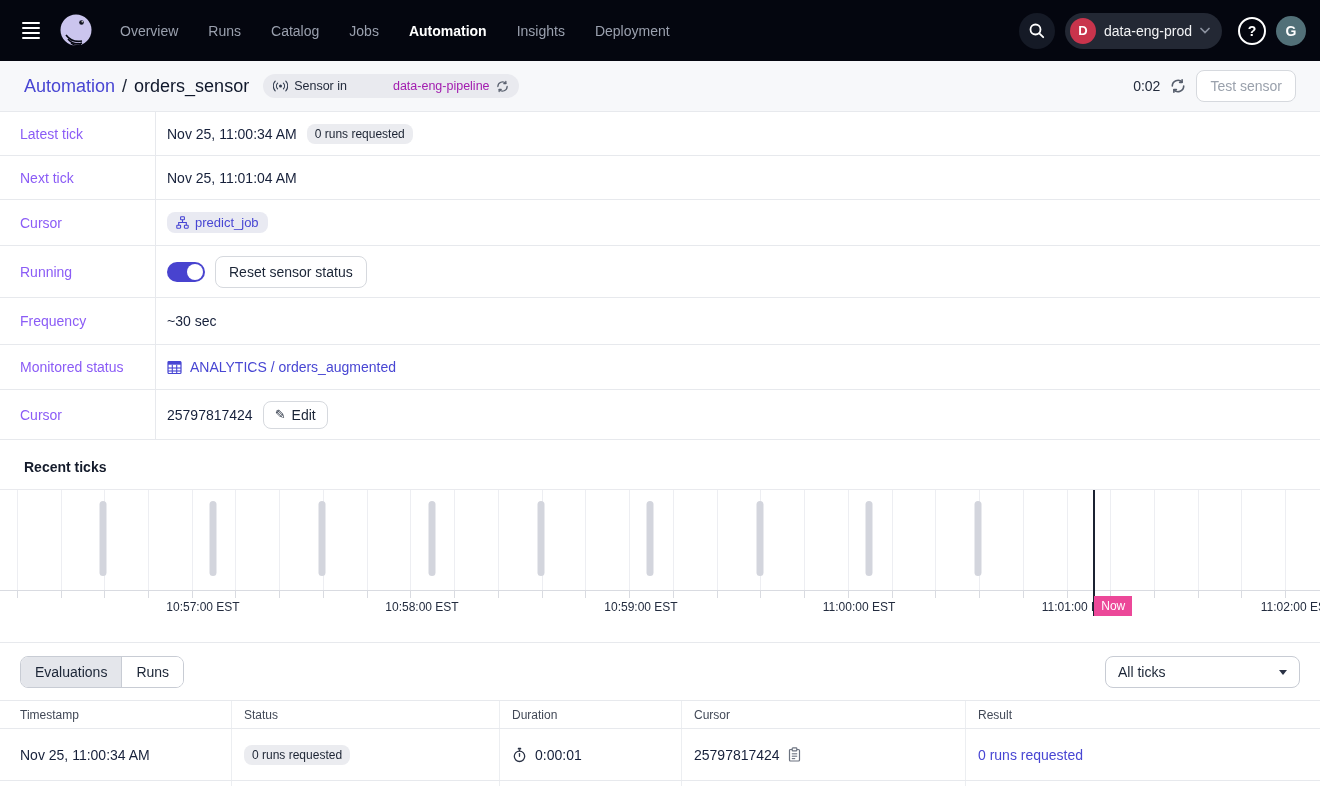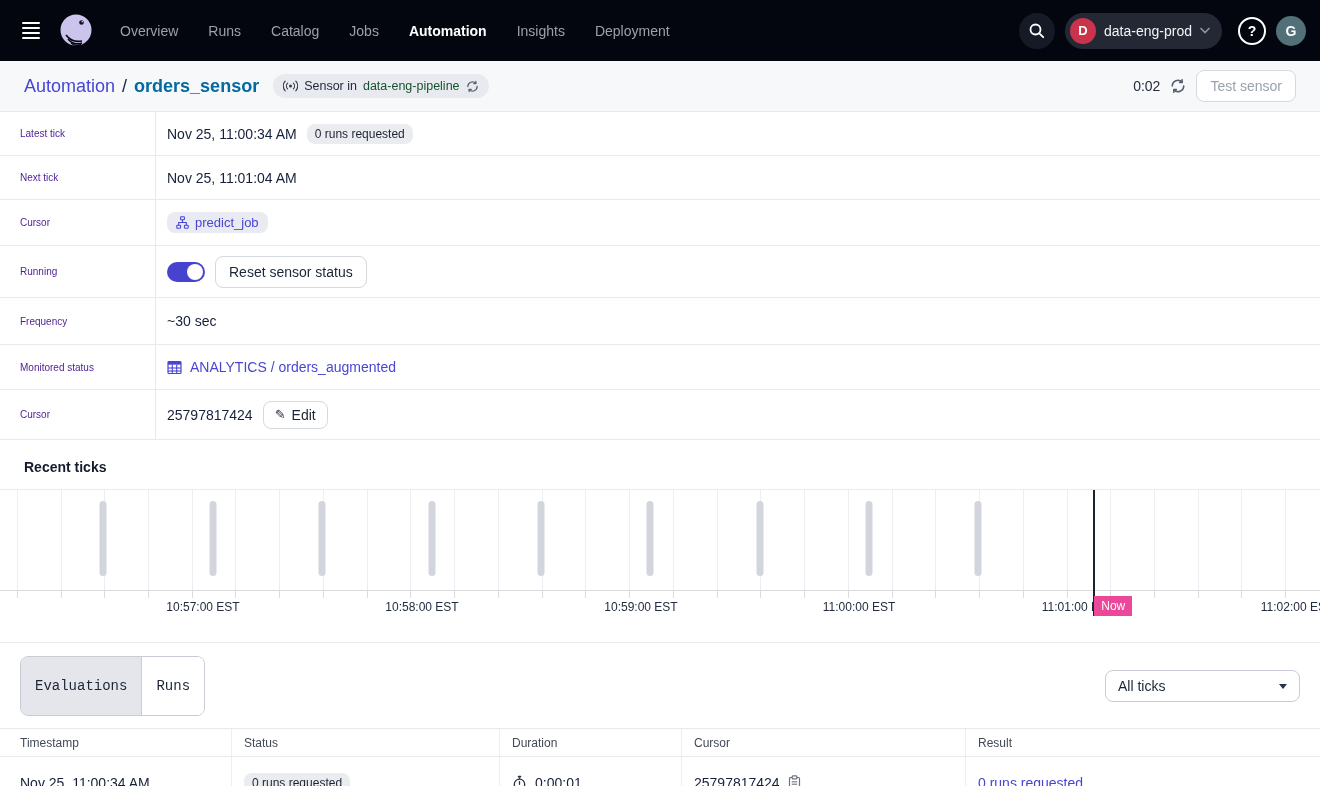--- a/index.html
+++ b/index.html
@@ -20,31 +20,31 @@
   .deploy-badge { width:26px; height:26px; border-radius:50%; background:#c9344c; color:#fff; font-size:13px; font-weight:700; display:flex; align-items:center; justify-content:center; }
   .deploy-name { color:#f2f3f5; font-size:14px; }
   .help-btn { width:28px; height:28px; border-radius:50%; border:2px solid #fff; color:#fff; font-size:14px; font-weight:700; display:flex; align-items:center; justify-content:center; margin-left:6px; cursor:pointer; }
   .avatar { width:30px; height:30px; border-radius:50%; background:#527078; color:#fff; font-size:14px; font-weight:600; display:flex; align-items:center; justify-content:center; cursor:pointer; }
 
   
   .page-header { height:51px; background:#f7f8fa; border-bottom:1px solid #e7e9ed; display:flex; align-items:center; padding:0 24px; }
   .breadcrumb { font-size:18px; display:flex; align-items:baseline; gap:7px; }
   .crumb-link { color:#4846d3; cursor:pointer; }
   .crumb-sep { color:#1a2233; }
-  .crumb-title { color:#0369a1; font-weight:700; }
+  .crumb-title { color:#0f172a; font-weight:400; }
   .sensor-pill { margin-left:14px; height:24px; background:#e9eaef; border-radius:12px; display:flex; align-items:center; gap:6px; padding:0 10px; font-size:12.5px; color:#232b3c; }
-  .sensor-pill a { color:#14532d; text-decoration:none; cursor:pointer; }
+  .sensor-pill a { color:#a21caf; text-decoration:none; cursor:pointer;margin-left:40px; }
   .header-right { margin-left:auto; display:flex; align-items:center; gap:10px; }
   .countdown { font-size:14px; color:#232b3c; }
   .btn { background:#fff; border:1px solid #d6d9de; border-radius:8px; font-family:inherit; font-size:14px; color:#1b2536; padding:7px 13px; cursor:pointer; white-space:nowrap; }
   .btn.muted { color:#9aa1ac; }
 
   
   .detail-row { display:flex; align-items:center; border-bottom:1px solid #e7e9ed; }
-  .detail-label { width:156px; flex:0 0 156px; align-self:stretch; display:flex; align-items:center; padding-left:20px; border-right:1px solid #e7e9ed; font-size:10px; color:#4c1d95; }
+  .detail-label { width:156px; flex:0 0 156px; align-self:stretch; display:flex; align-items:center; padding-left:20px; border-right:1px solid #e7e9ed; font-size:14px; color:#8b5cf6; }
   .detail-content { display:flex; align-items:center; gap:10px; padding-left:11px; font-size:14px; color:#16203a; }
   .chip { background:#ebecf0; border-radius:8px; padding:3px 8px; font-size:12px; color:#1c2433; white-space:nowrap; }
   .job-pill { background:#e9eaf2; border-radius:8px; padding:3px 9px; display:flex; align-items:center; gap:6px; font-size:13px; cursor:pointer; }
   .job-pill a { color:#4846d3; text-decoration:none; }
   .asset-link { color:#4846d3; display:flex; align-items:center; gap:8px; font-size:14px; text-decoration:none; cursor:pointer; }
   .toggle { width:38px; height:20px; border-radius:10px; background:#4843cf; position:relative; cursor:pointer; }
   .toggle .knob { position:absolute; top:2px; right:2px; width:16px; height:16px; border-radius:50%; background:#fff; }
   .edit-btn { display:flex; align-items:center; gap:6px; padding:5px 11px; }
   .pencil { font-size:13px; color:#1b2536; }
 
@@ -56,21 +56,21 @@
   .axis-tick { position:absolute; top:101px; height:7px; width:1px; background:#d9dbe1; }
   .tick-bar { position:absolute; top:11px; height:75px; width:7px; border-radius:4px; background:#d3d5dd; transform:translateX(-50%); }
   .axis-label { position:absolute; top:110px; transform:translateX(-50%); font-size:12px; color:#232c3f; white-space:nowrap; }
   .now-line { position:absolute; top:0; width:2px; height:126px; background:#1b2231; transform:translateX(-1px); z-index:3; }
   .now-badge { position:absolute; top:106px; background:#ec4899; color:#fff; font-size:12px; padding:3px 7px; z-index:4; white-space:nowrap; }
 
   
   .bottom { border-top:1px solid #e7e9ed; margin-top:23px; }
   .controls { display:flex; align-items:center; justify-content:space-between; padding:13px 20px 12px; }
   .segmented { display:flex; border:1px solid #c8ccd4; border-radius:8px; overflow:hidden; }
-  .segment { padding:21px 14px; font-size:14px; color:#1b2536; background:#fff; cursor:pointer;font-family:Liberation Mono, monospace; }
+  .segment { padding:7px 14px; font-size:14px; color:#1b2536; background:#fff; cursor:pointer; }
   .segment.active { background:#e4e6eb; border-right:1px solid #c8ccd4; }
   .select { width:195px; height:32px; border:1px solid #c8ccd4; border-radius:8px; background:#fff; display:flex; align-items:center; justify-content:space-between; padding:0 12px; font-size:14px; color:#1b2536; cursor:pointer; }
   .caret { width:0; height:0; border-left:4px solid transparent; border-right:4px solid transparent; border-top:5px solid #2a3245; }
 
   
   .etable { width:100%; border-top:1px solid #e7e9ed; }
   .etr { display:flex; border-bottom:1px solid #e7e9ed; }
   .etd { display:flex; align-items:center; gap:8px; padding-left:12px; border-right:1px solid #eceef1; font-size:14px; color:#16203a; }
   .etd:first-child { padding-left:20px; }
   .etd:last-child { border-right:none; }

